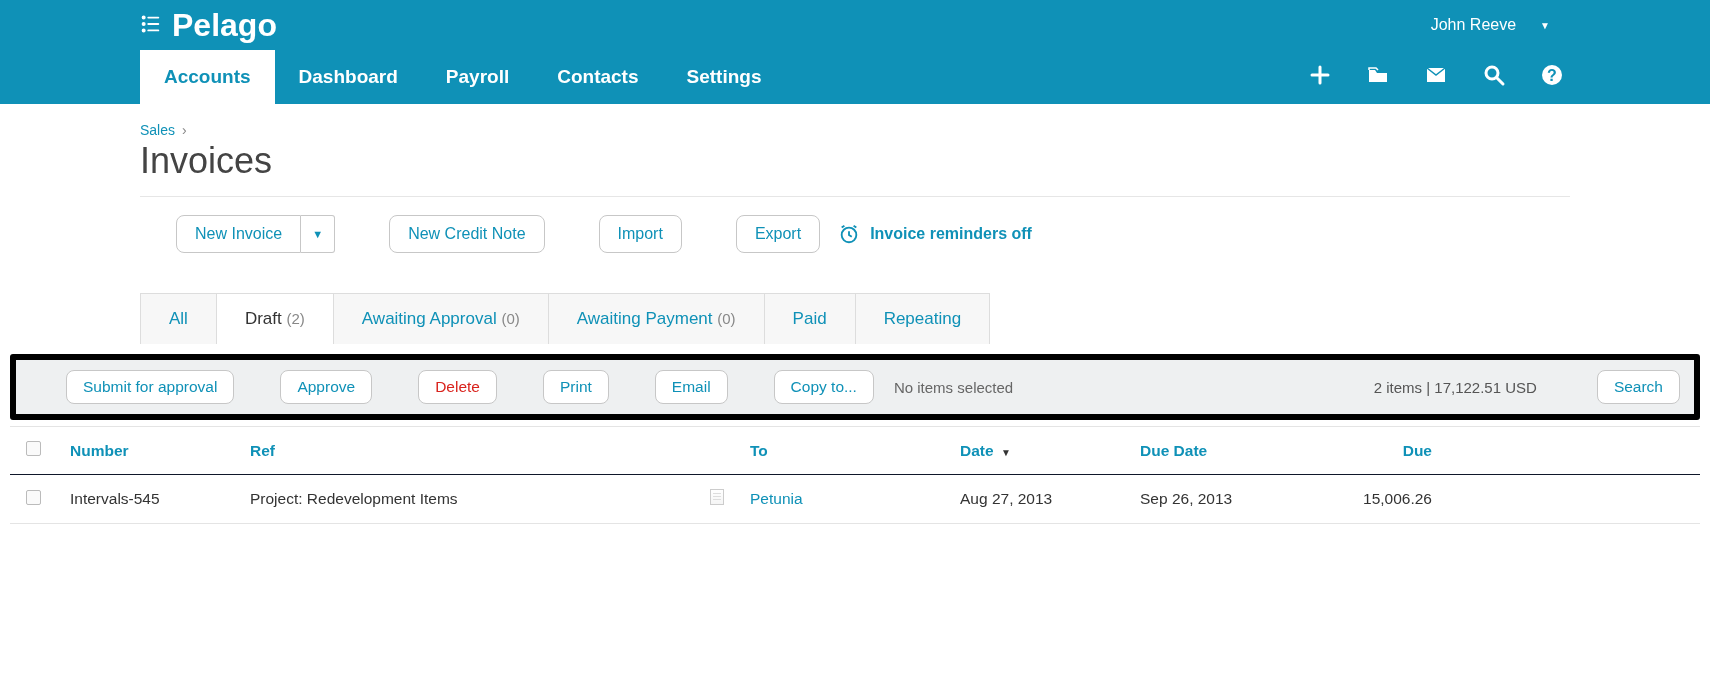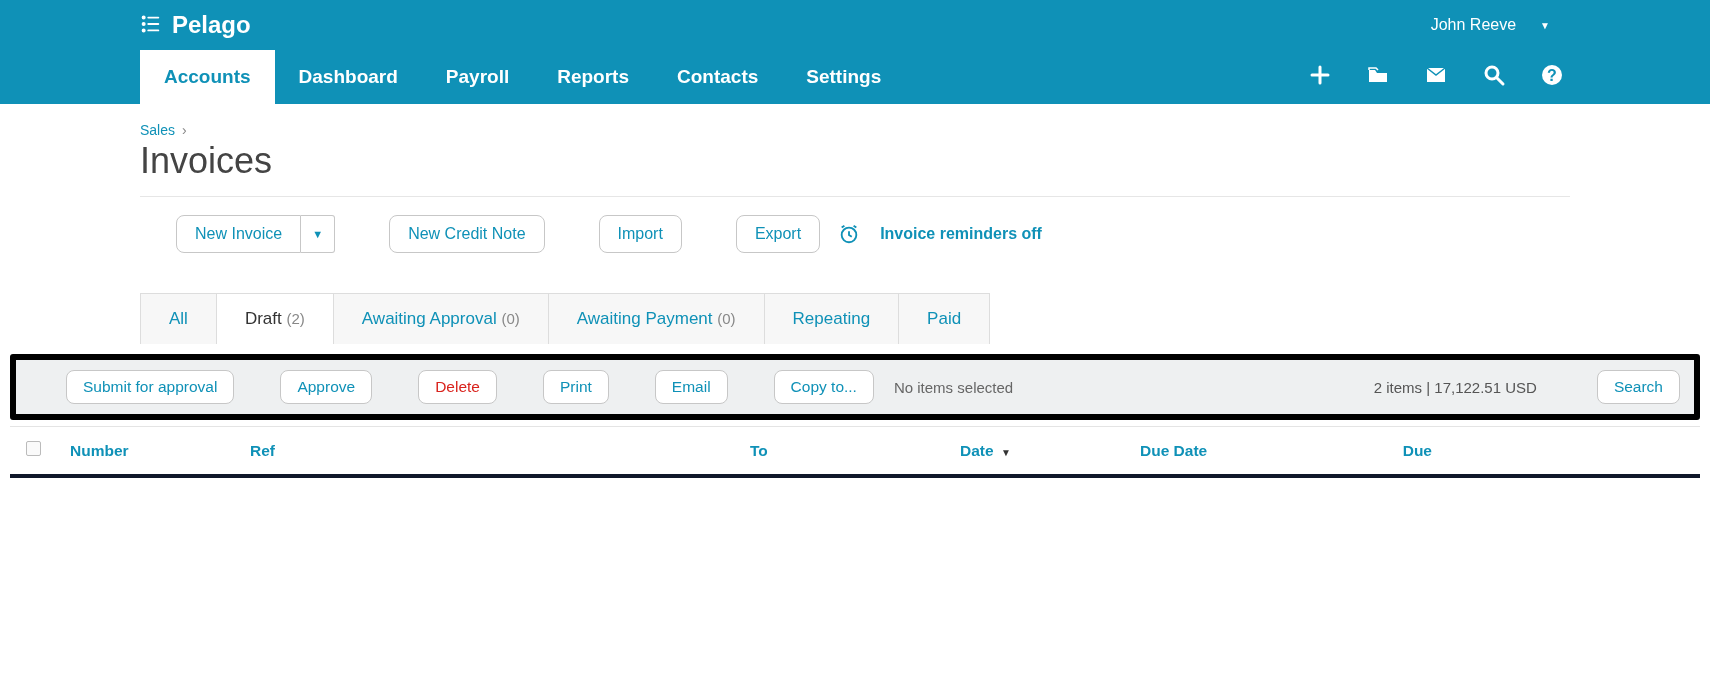--- a/index.html
+++ b/index.html
@@ -1,21 +1,21 @@
 <!DOCTYPE html>
 <html><head>
 <meta charset="utf-8">
 <style>
   * { box-sizing: border-box; margin: 0; padding: 0; }
   body { font-family: Arial, Helvetica, sans-serif; font-size: 14px; color: #333; background: #fff; }
   
   .topbar { background: #0f91b7; height: 50px; display: flex; align-items: center; padding: 0 20px 0 140px; }
   .logo-wrap { display: flex; align-items: center; color: #fff; gap: 10px; }
   .hamburger-icon svg { width: 22px; height: 22px; }
-  .logo-text { font-size: 24px; font-weight: bold; color: #fff; }
+  .logo-text { font-size: 32px; font-weight: bold; color: #fff; }
   .topbar-spacer { flex: 1; }
   .user-menu { color: #fff; font-size: 16px; display: flex; align-items: center; gap: 24px; padding-right: 140px; cursor: pointer; }
   .user-menu .caret { font-size: 10px; }
   
   .navbar { background: #0f91b7; height: 54px; display: flex; align-items: flex-end; padding: 0 140px; }
   .nav-tabs { display: flex; }
   .nav-tab { padding: 16px 24px; color: #fff; font-size: 19px; font-weight: bold; cursor: pointer; }
   .nav-tab.active { background: #fff; color: #0f91b7; }
   .nav-spacer { flex: 1; }
   .nav-icons { display: flex; gap: 34px; align-items: center; padding-bottom: 14px; padding-right: 6px;}
@@ -26,40 +26,40 @@
   .breadcrumb a { color: #0f91b7; text-decoration: none; cursor: pointer; }
   .breadcrumb .sep { color: #888; margin-left: 3px;}
   .page-title { font-size: 36px; color: #444; margin-top: 2px; font-weight: normal; }
   .hr-line { height:1px; background:#e6e6e6; margin: 14px 0 18px 0;}
   
   .action-row { display: flex; gap: 18px; align-items: center; margin-bottom: 40px; }
   .btn { background: #fff; border: 1px solid #c7c7c7; border-radius: 8px; padding: 9px 18px; font-size: 16px; font-weight: normal; color: #0f91b7; cursor: pointer; margin-left: 36px; }
   .btn-split { display: flex; }
   .btn-split .btn:first-child { border-top-right-radius:0; border-bottom-right-radius:0;}
   .btn-split .split-caret { border: 1px solid #c7c7c7; border-left:none; border-top-right-radius:3px; border-bottom-right-radius:3px; background:#fff; width:34px; display:flex; align-items:center; justify-content:center; cursor:pointer; color:#0f91b7; font-size:11px;}
-  .reminder { display:flex; align-items:center; gap:20px; color:#0f91b7; font-weight:bold; font-size:16px; cursor:pointer;}
+  .reminder { display:flex; align-items:center; gap:10px; color:#0f91b7; font-weight:bold; font-size:16px; cursor:pointer;}
   .reminder svg { width:22px; height:22px; stroke:#0f91b7; fill:none; stroke-width:2;}
   
   .subtabs { display:flex; }
   .subtab { border:1px solid #ddd; padding: 15px 28px; font-size:17px; color:#0f91b7; cursor:pointer; background:#f7f7f7; border-bottom:none;}
   .subtab + .subtab { border-left:none;}
   .subtab.active { background:#fff; color:#333; font-weight:normal;}
   .subtab .count { color:#888; font-size:15px;}
   
   .table-wrap { margin: 10px 0 0 0; padding: 0; }
   .tool-row { background:#eef0f1; border:6px solid #000000; border-radius:3px; margin:0 auto; padding: 10px 14px; display:flex; align-items:center; gap:10px;}
   .tool-row .btn { padding:7px 16px; font-size:15.5px;}
   .btn.red { color:#d9221c;}
   .status-text { color:#666; margin-left:10px; font-size:15px;}
   .tool-spacer { flex:1;}
   .summary-text { color:#555; font-size:15px; margin-right:14px;}
   
   table.data { width:100%; border-collapse:collapse; margin-top:6px; table-layout:fixed;}
   table.data th, table.data td { text-align:left; padding:14px 14px; font-size:15.5px; border-bottom:1px solid #e4e4e4;}
-  table.data th { border-top:1px solid #e4e4e4; border-bottom:4px solid #0f172a; color:#0f91b7; font-weight:bold; cursor:pointer; background:#fff;}
+  table.data th { border-top:1px solid #e4e4e4; border-bottom:1px solid #0f172a; color:#0f91b7; font-weight:bold; cursor:pointer; background:#fff;}
   table.data th.checkbox-col, table.data td.checkbox-col { width:40px; text-align:center;}
   .chk { width:15px; height:15px; border:1px solid #bbb; border-radius:2px; display:inline-block; background:#fafafa; cursor:pointer;}
   .sort-ind { font-size:10px; color:#333; margin-left:3px;}
   .link-cell { color:#0f91b7; cursor:pointer;}
   .num-col { text-align:right !important;}
   .note-icon { display:inline-block; width:14px; height:16px; border:1px solid #ccc; background:linear-gradient(#fff,#f5f5f5); position:relative; margin-right:6px;}
   .note-icon::after { content:""; position:absolute; left:2px; right:2px; top:3px; height:1px; background:#ddd; box-shadow: 0 3px 0 #ddd, 0 6px 0 #ddd;}
   
   col.c-check{width:46px}col.c-num{width:180px}col.c-ref{width:460px}col.c-note{width:40px}col.c-to{width:210px}col.c-date{width:180px}col.c-dued{width:170px}col.c-due{width:150px}col.c-pad{width:auto}
 </style>
@@ -87,21 +87,20 @@
     <span>John Reeve</span>
     <span class="caret">▼</span>
   </div>
 </div>
 
 <div class="navbar">
   <div class="nav-tabs">
     <div class="nav-tab active">Accounts</div>
     <div class="nav-tab">Dashboard</div>
     <div class="nav-tab">Payroll</div>
-    <div class="nav-tab">Reports</div>
     <div class="nav-tab">Contacts</div>
     <div class="nav-tab">Settings</div>
   </div>
   <div class="nav-spacer"></div>
   <div class="nav-icons">
     <span><svg viewBox="0 0 24 24">
           <path d="M12 4v16M4 12h16" stroke="#fff" stroke-width="3" stroke-linecap="round"></path>
         </svg></span>
     <span><svg viewBox="0 0 24 24">
           <path d="M3 7h6l2 3h10v9H3z" fill="#fff"></path>
@@ -146,22 +145,22 @@
         </svg>
       <span>Invoice reminders off</span>
     </div>
   </div>
 
   <div class="subtabs">
     <div class="subtab"><span>All</span></div>
     <div class="subtab active"><span>Draft</span> <span class="count">(2)</span></div>
     <div class="subtab"><span>Awaiting Approval</span> <span class="count">(0)</span></div>
     <div class="subtab"><span>Awaiting Payment</span> <span class="count">(0)</span></div>
+    <div class="subtab"><span>Paid</span></div>
     <div class="subtab"><span>Repeating</span></div>
-    <div class="subtab"><span>Paid</span></div>
   </div>
 </div>
 
 <div class="table-wrap">
   <div style="padding:0 10px;">
     <div class="tool-row">
       <button class="btn">Submit for approval</button>
       <button class="btn">Approve</button>
       <button class="btn red">Delete</button>
       <button class="btn">Print</button>
@@ -192,16 +191,27 @@
           <th>Ref</th>
           <th></th>
           <th>To</th>
           <th><span>Date</span> <span class="sort-ind">▼</span></th>
           <th>Due Date</th>
           <th class="num-col">Due</th>
           <th></th>
         </tr>
       </thead>
       <tbody>
+        <tr>
+          <td class="checkbox-col"><span class="chk"></span></td>
+          <td>Intervals-545</td>
+          <td>Project: Redevelopment Items</td>
+          <td><span class="note-icon"></span></td>
+          <td class="link-cell">Petunia</td>
+          <td>Aug 27, 2013</td>
+          <td>Sep 26, 2013</td>
+          <td class="num-col">15,006.26</td>
+          <td></td>
+        </tr>
       </tbody>
     </table>
   </div>
 </div>
 
 </body></html>

